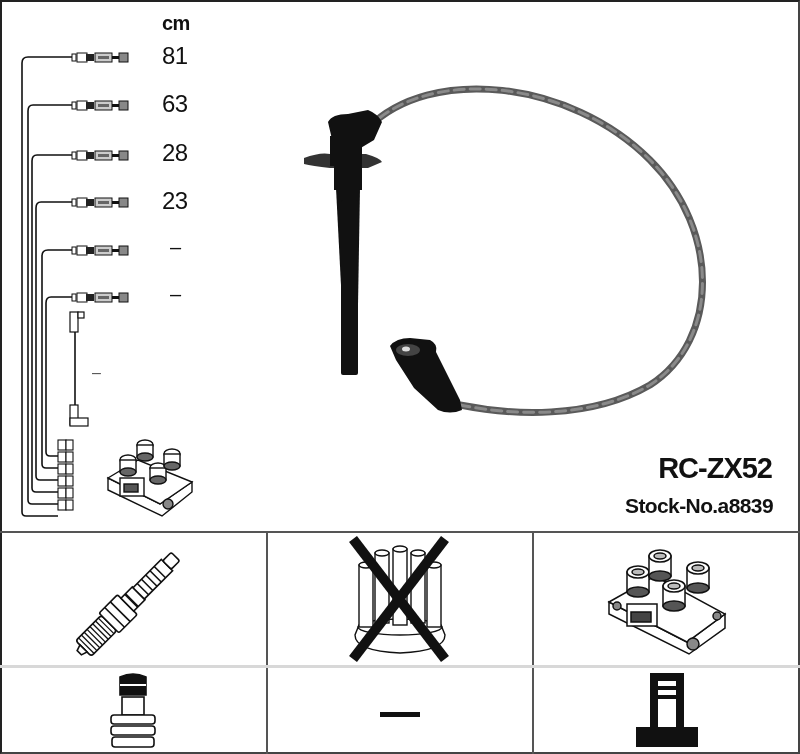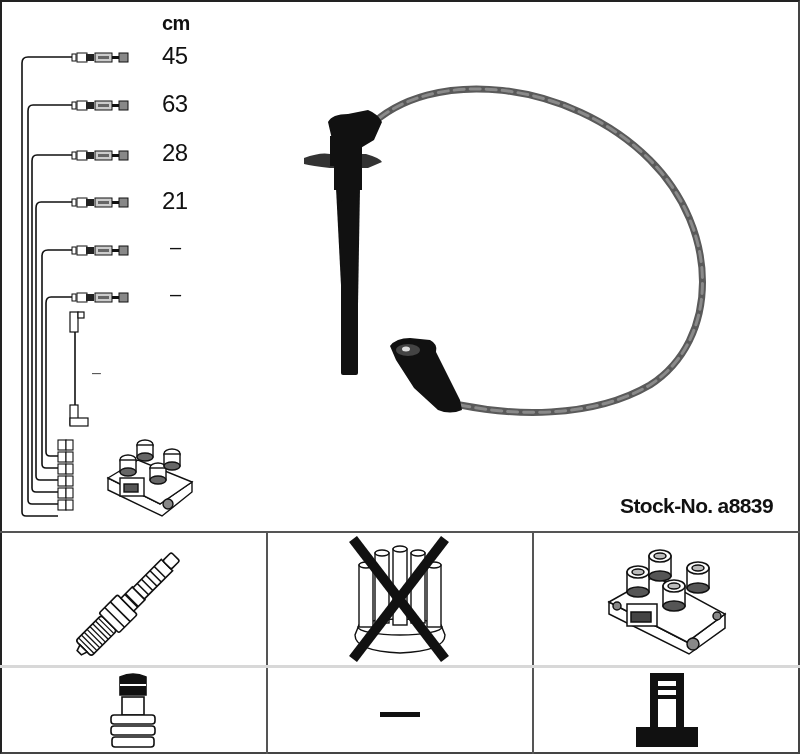--- a/index.html
+++ b/index.html
@@ -9,36 +9,36 @@
   .divider-h { position: absolute; left: 0; top: 531px; width: 800px; height: 2px; background: #555; }
   .cell { position: absolute; box-sizing: border-box; display: flex; align-items: center; justify-content: center; }
   .vline { position: absolute; top: 533px; width: 2px; height: 221px; background: #555; }
   .hline-light { position: absolute; left: 0; top: 665px; width: 800px; height: 3px; background: #d8d8d8; }
   .cm-label { position: absolute; left: 162px; top: 12px; font-size: 20px; font-weight: bold; letter-spacing: -0.5px; }
   .len { position: absolute; left: 162px; font-size: 24px; font-weight: normal; letter-spacing: -0.5px; }
   .dash { position: absolute; left: 170px; font-size: 20px; }
   .dash-small { position: absolute; left: 92px; top: 364px; font-size: 16px; color: #555; }
   .model { position: absolute; right: 28px; top: 452px; font-size: 29px; font-weight: bold; letter-spacing: -1px; text-align: right; }
   .stock { position: absolute; right: 27px; top: 494px; font-size: 21px; font-weight: bold; letter-spacing: -0.6px; text-align: right; }
-  .stock span { margin-left: 5px; }
+  .stock span { }
   svg { display: block; }
 </style>
 </head>
 <body>
 
 <div class="frame"></div>
 
 <div class="top">
 
   <div class="cm-label">cm</div>
 
-  <div class="len" style="top:42px">45</div>
+  <div class="len" style="top:42px">81</div>
   <div class="len" style="top:90px">63</div>
   <div class="len" style="top:139px">28</div>
-  <div class="len" style="top:187px">21</div>
+  <div class="len" style="top:187px">23</div>
   <div class="dash" style="top:236px">–</div>
   <div class="dash" style="top:283px">–</div>
   <div class="dash-small">–</div>
 
   <svg style="position:absolute;left:0;top:0" width="160" height="530" viewBox="0 0 160 530">
     <g fill="none" stroke="#111" stroke-width="1.6">
 
       <path d="M72 57 H28 Q22 57 22 63 V512 Q22 516 26 516 H58"></path>
       <path d="M72 105 H33 Q28 105 28 111 V500 Q28 504 32 504 H58"></path>
       <path d="M72 155 H37 Q32 155 32 161 V488 Q32 492 36 492 H58"></path>
@@ -122,20 +122,21 @@
     <path d="M40 66 L72 66 L72 96 L40 96 Z" fill="#111"></path>
     <rect x="44" y="96" width="28" height="24" fill="#111"></rect>
     <path d="M46 118 L70 118 L68 235 L52 235 Z" fill="#111"></path>
     <rect x="51" y="130" width="17" height="175" fill="#111" rx="2"></rect>
 
     <path d="M100 276 Q106 268 120 268 L140 270 Q148 274 146 282 L170 330 L172 340 Q160 345 148 340 L124 318 L106 290 Z" fill="#111"></path>
     <ellipse cx="118" cy="280" rx="12" ry="6" fill="#444"></ellipse>
     <ellipse cx="116" cy="279" rx="4" ry="2.5" fill="#ddd"></ellipse>
   </svg>
 
+  <div class="model">RC-ZX52</div>
   <div class="stock"><span style="margin-left:0">Stock-No.</span><span>a8839</span></div>
 </div>
 
 <div class="divider-h"></div>
 
 <div class="vline" style="left:266px"></div>
 <div class="vline" style="left:532px"></div>
 <div class="hline-light"></div>
 
 <div class="cell" style="left:0;top:533px;width:266px;height:132px">

